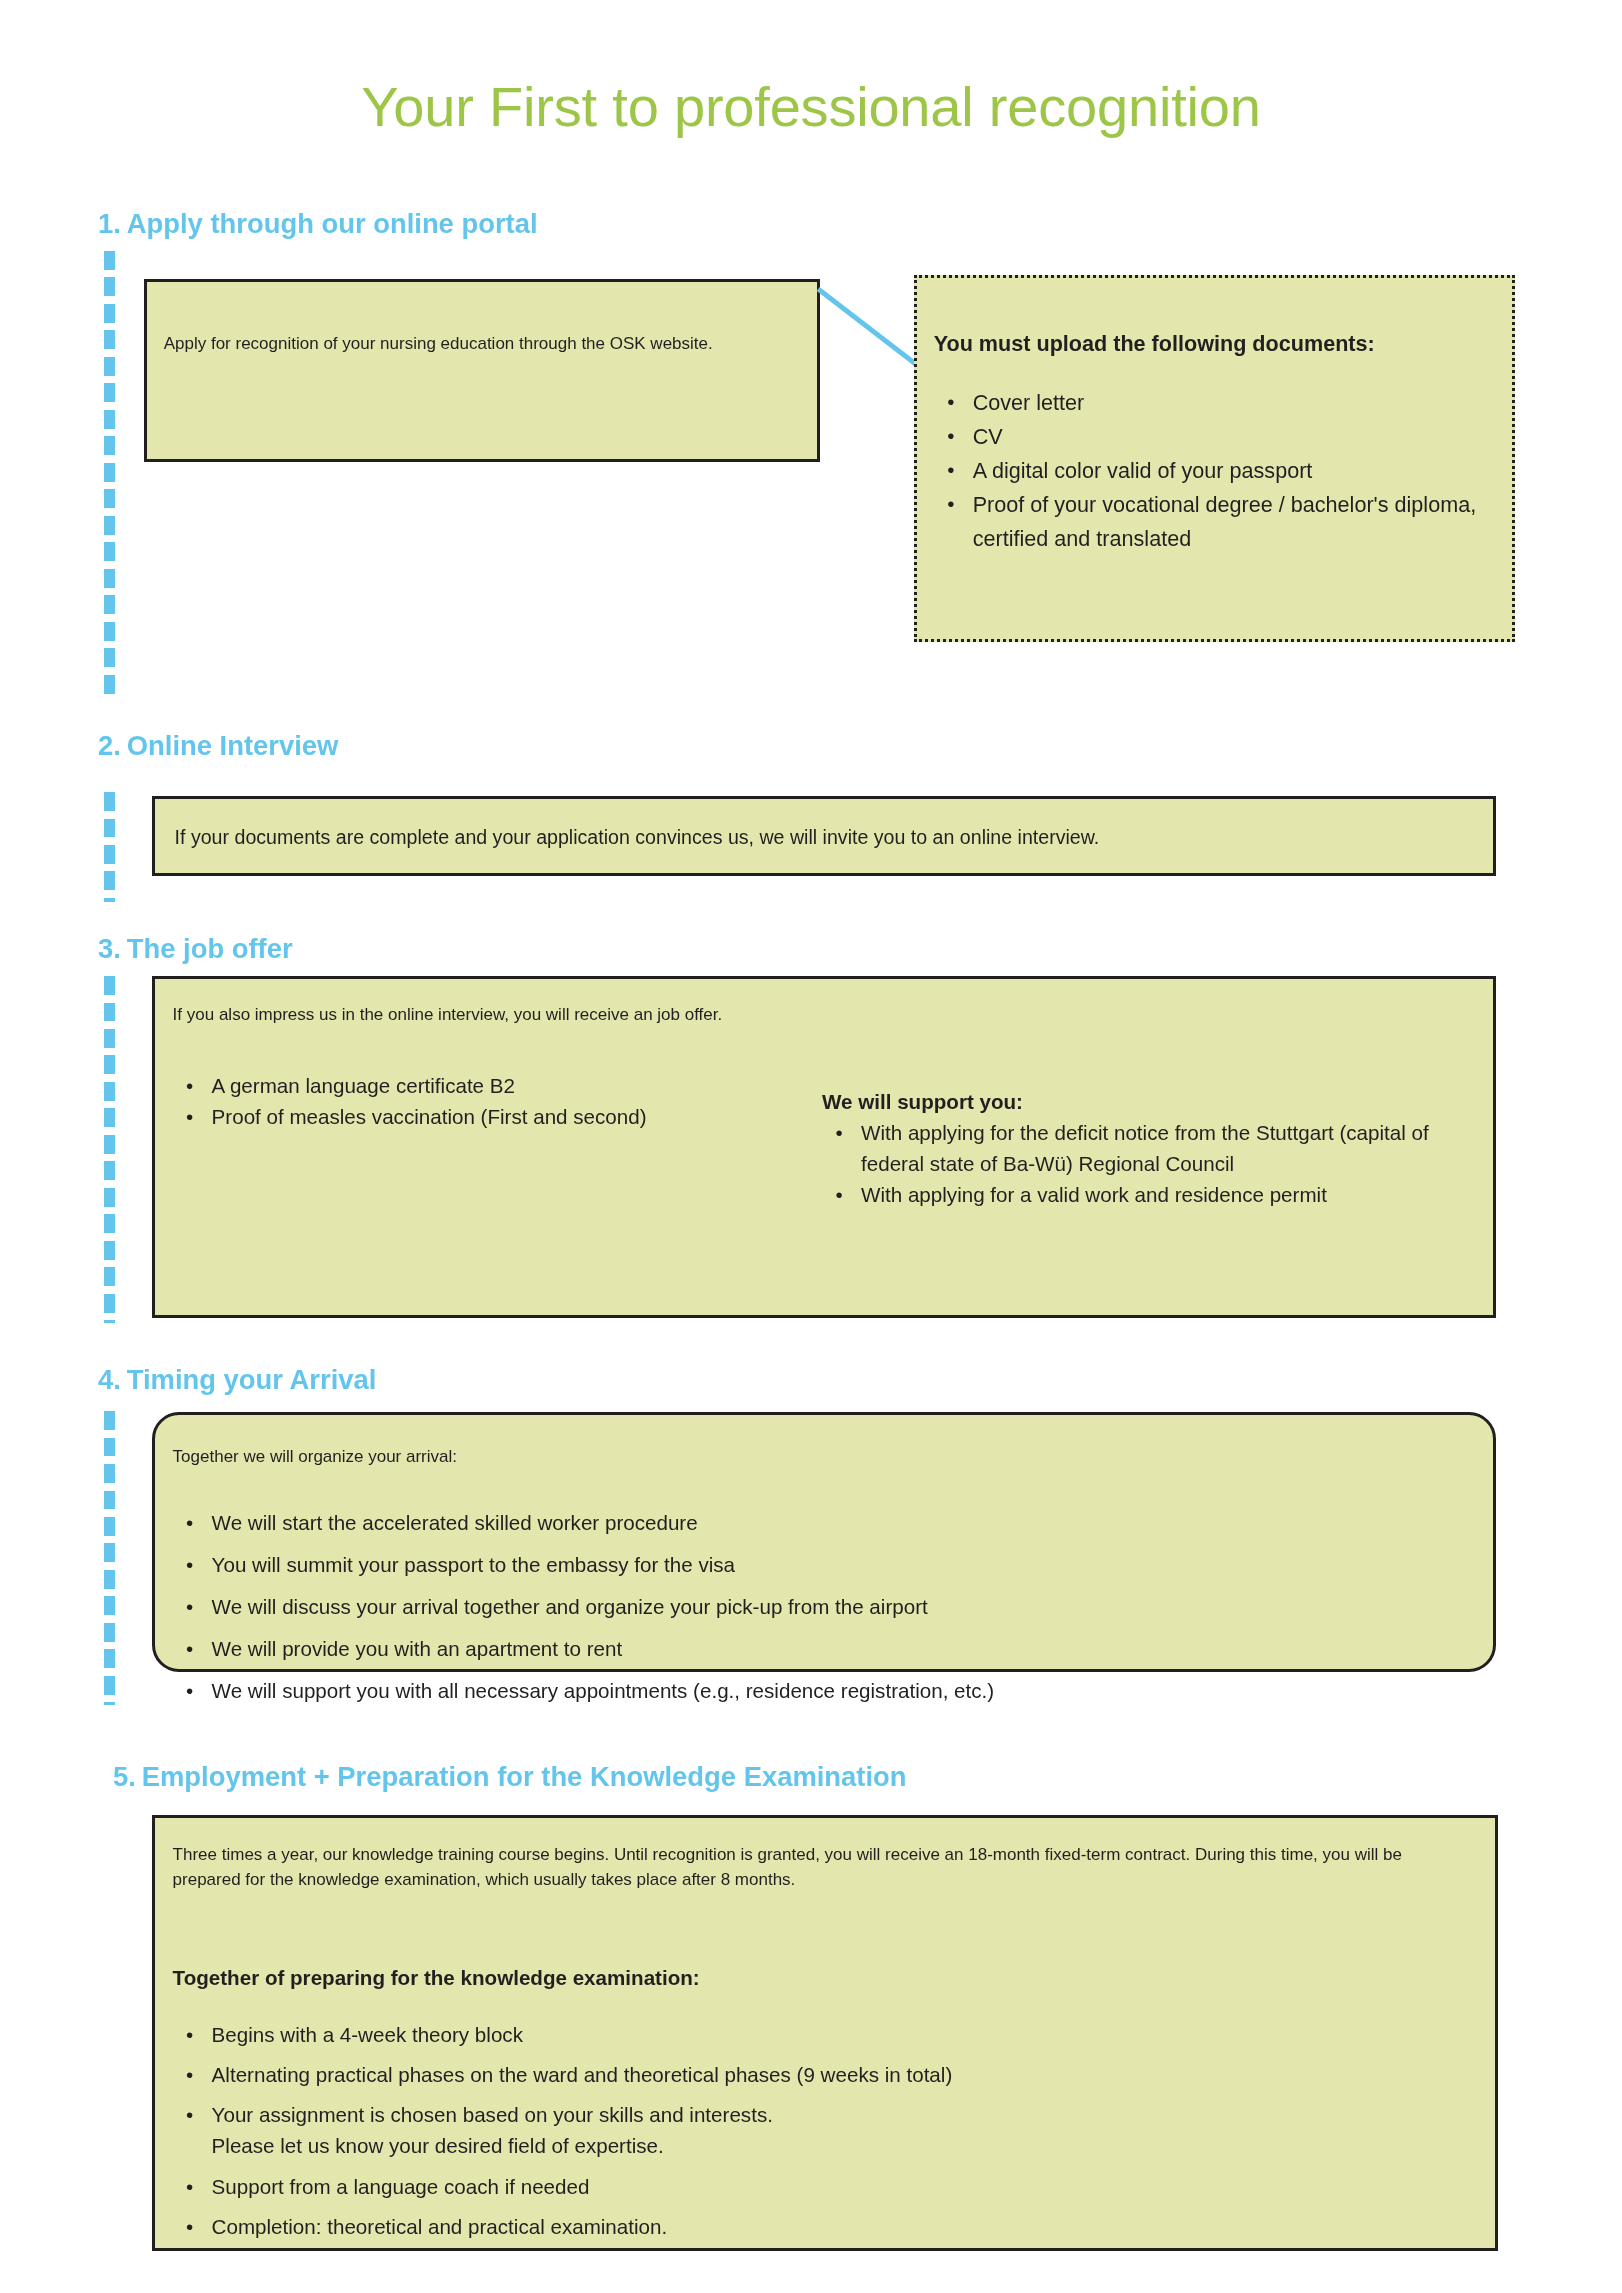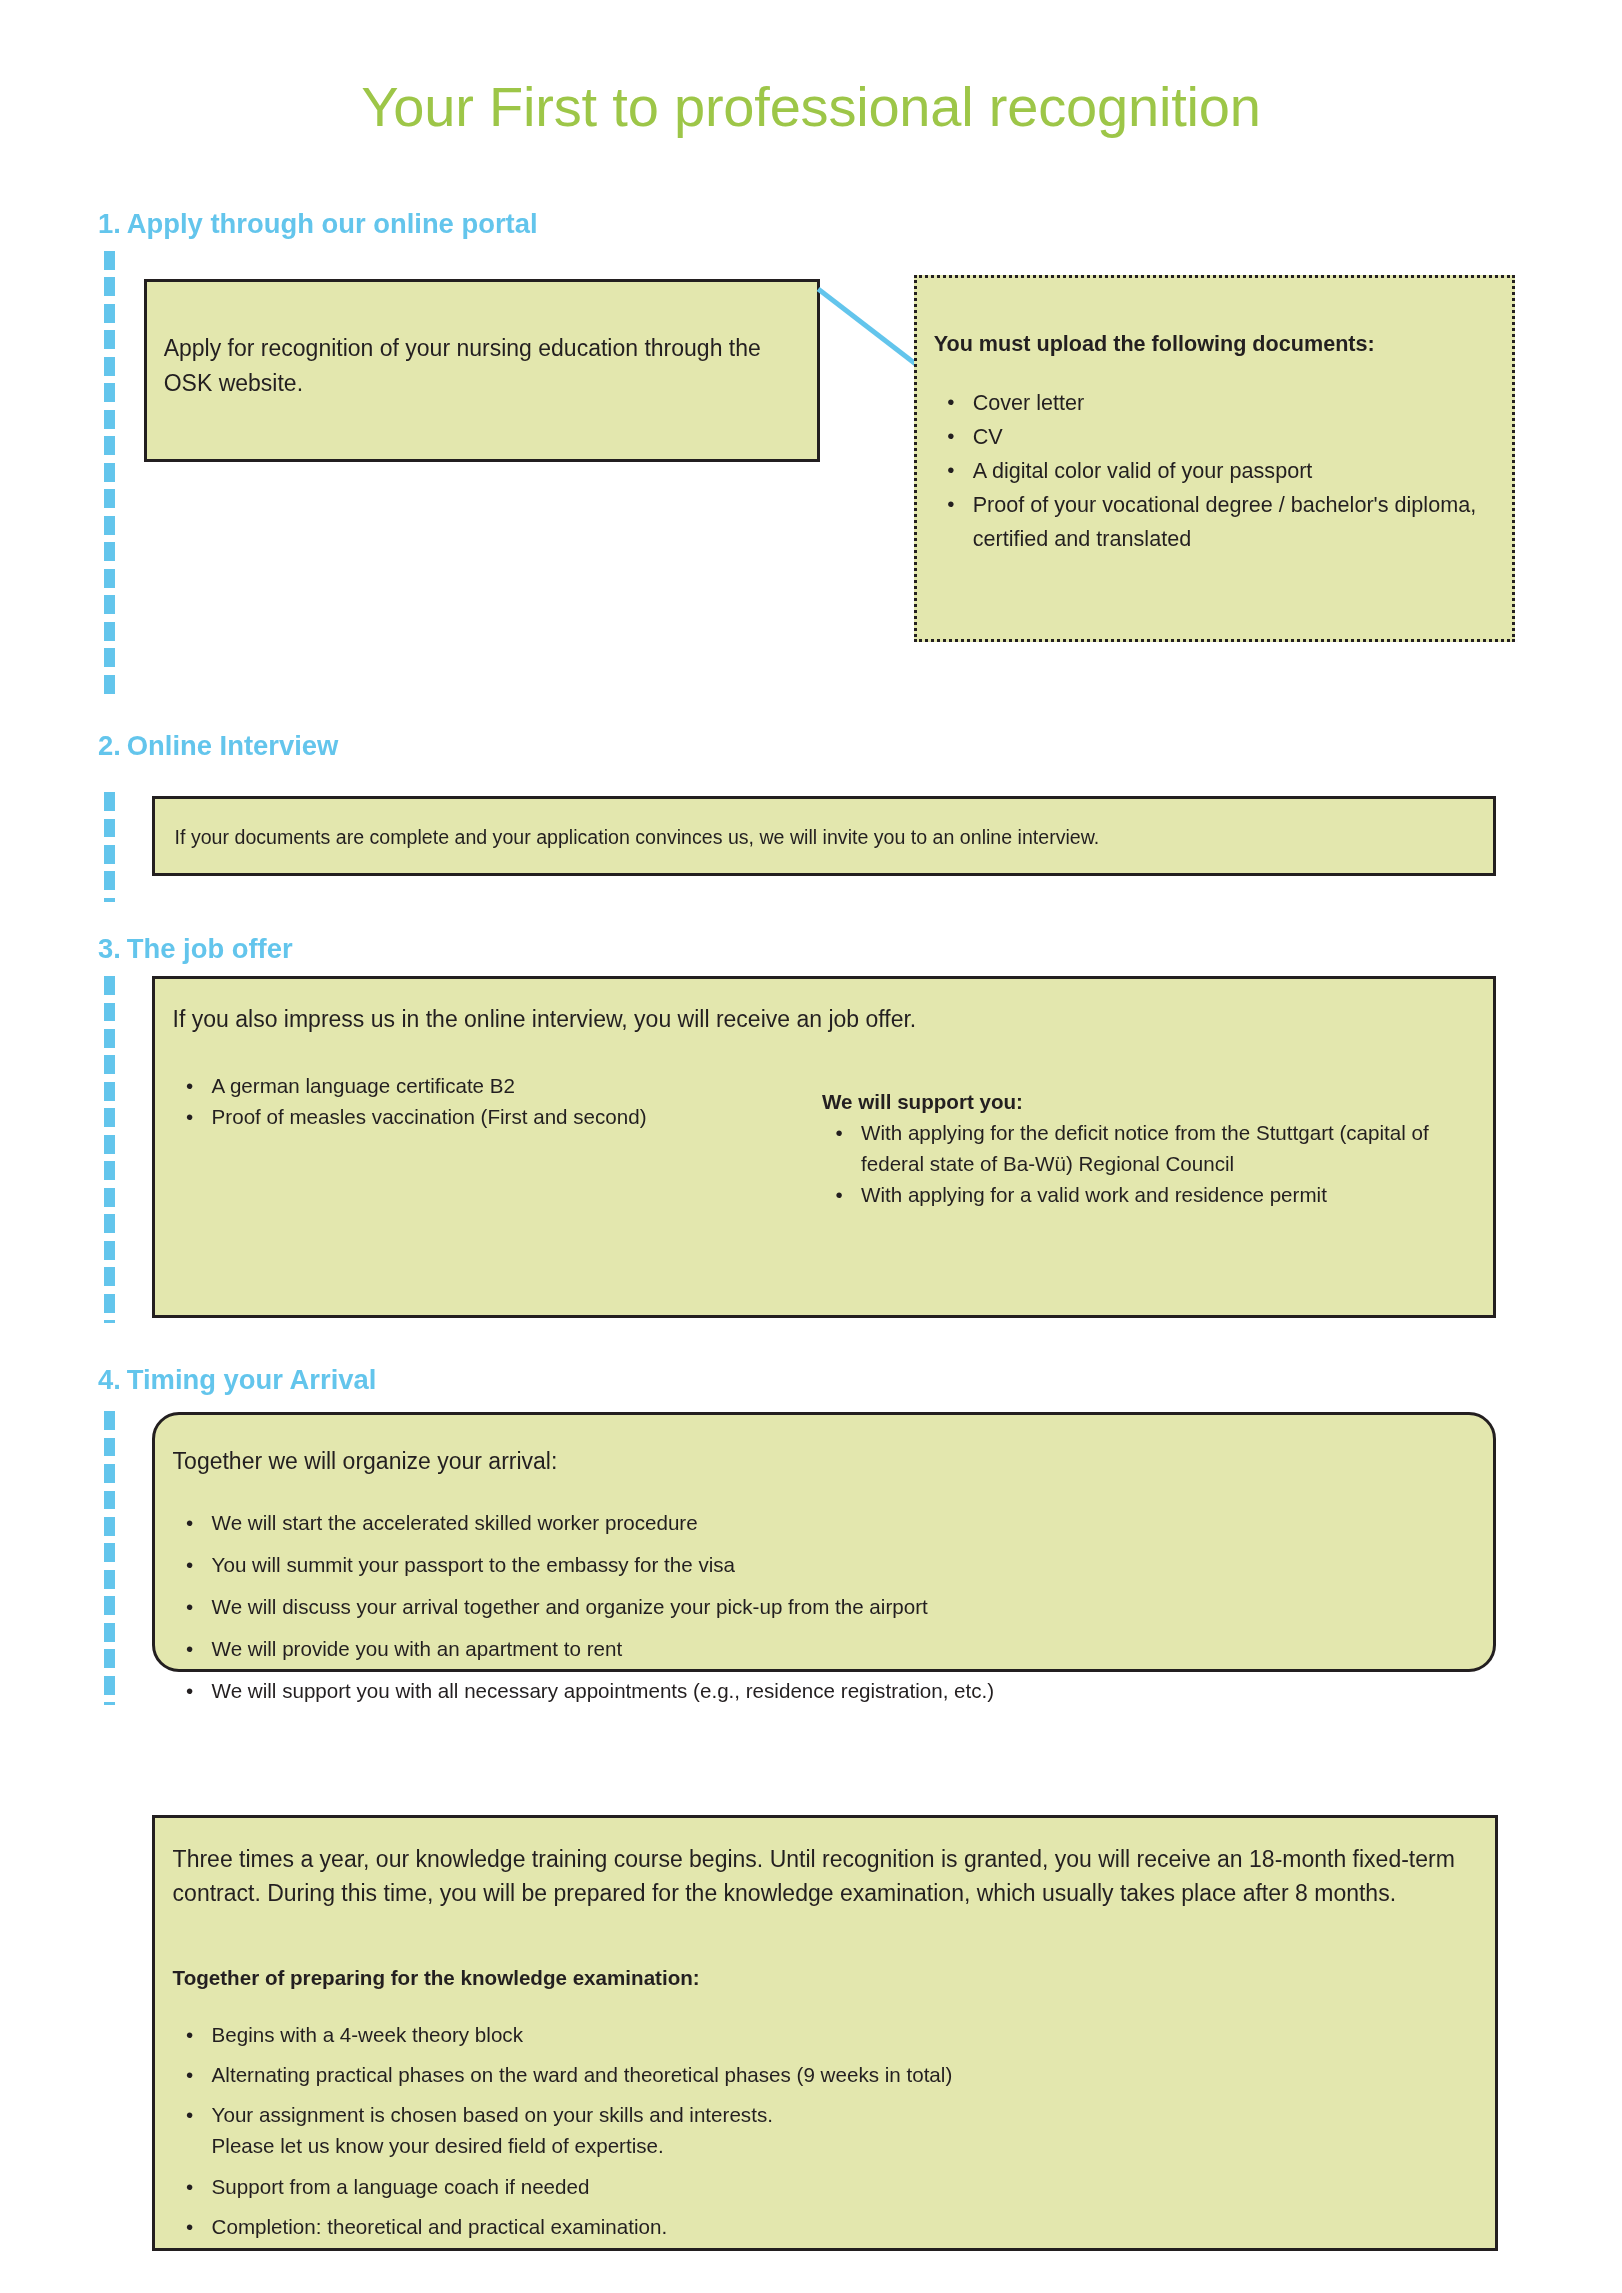--- a/index.html
+++ b/index.html
@@ -68,21 +68,21 @@
     background: #e3e7ae;
   }
 
   .box-inner {
     position: relative;
     padding: 0;
     height: 100%;
   }
 
   .para {
-    font-size: 23px;
+    font-size: 17px;
     line-height: 1.52;
     color: #231f20;
   }
   .para.small { font-size: 19.6px; }
 
   ul.bullets {
     margin: 0;
     padding: 0 0 0 39px;
     list-style: none;
   }
@@ -243,20 +243,23 @@
       <ul class="bullets">
         <li><span class="dot">•</span><span>We will start the accelerated skilled worker procedure</span></li>
         <li><span class="dot">•</span><span>You will summit your passport to the embassy for the visa</span></li>
         <li><span class="dot">•</span><span>We will discuss your arrival together and organize your pick-up from the airport</span></li>
         <li><span class="dot">•</span><span>We will provide you with an apartment to rent</span></li>
         <li><span class="dot">•</span><span>We will support you with all necessary appointments (e.g., residence registration, etc.)</span></li>
       </ul>
     </div>
   </div>
 
+  <div class="sec-head" id="head-5">
+    <span class="num">5.</span><span>Employment + Preparation for the Knowledge Examination</span>
+  </div>
 
   <div class="box" id="box-5">
     <div class="box-inner">
       <div class="lead para">Three times a year, our knowledge training course begins. Until recognition is granted, you will receive an 18-month fixed-term contract. During this time, you will be prepared for the knowledge examination, which usually takes place after 8 months.</div>
       <div class="sub sub-head">Together of preparing for the knowledge examination:</div>
       <ul class="bullets">
         <li><span class="dot">•</span><span>Begins with a 4-week theory block</span></li>
         <li><span class="dot">•</span><span>Alternating practical phases on the ward and theoretical phases (9 weeks in total)</span></li>
         <li><span class="dot">•</span><span>Your assignment is chosen based on your skills and interests.</span><span class="cont">Please let us know your desired field of expertise.</span></li>
         <li><span class="dot">•</span><span>Support from a language coach if needed</span></li>

